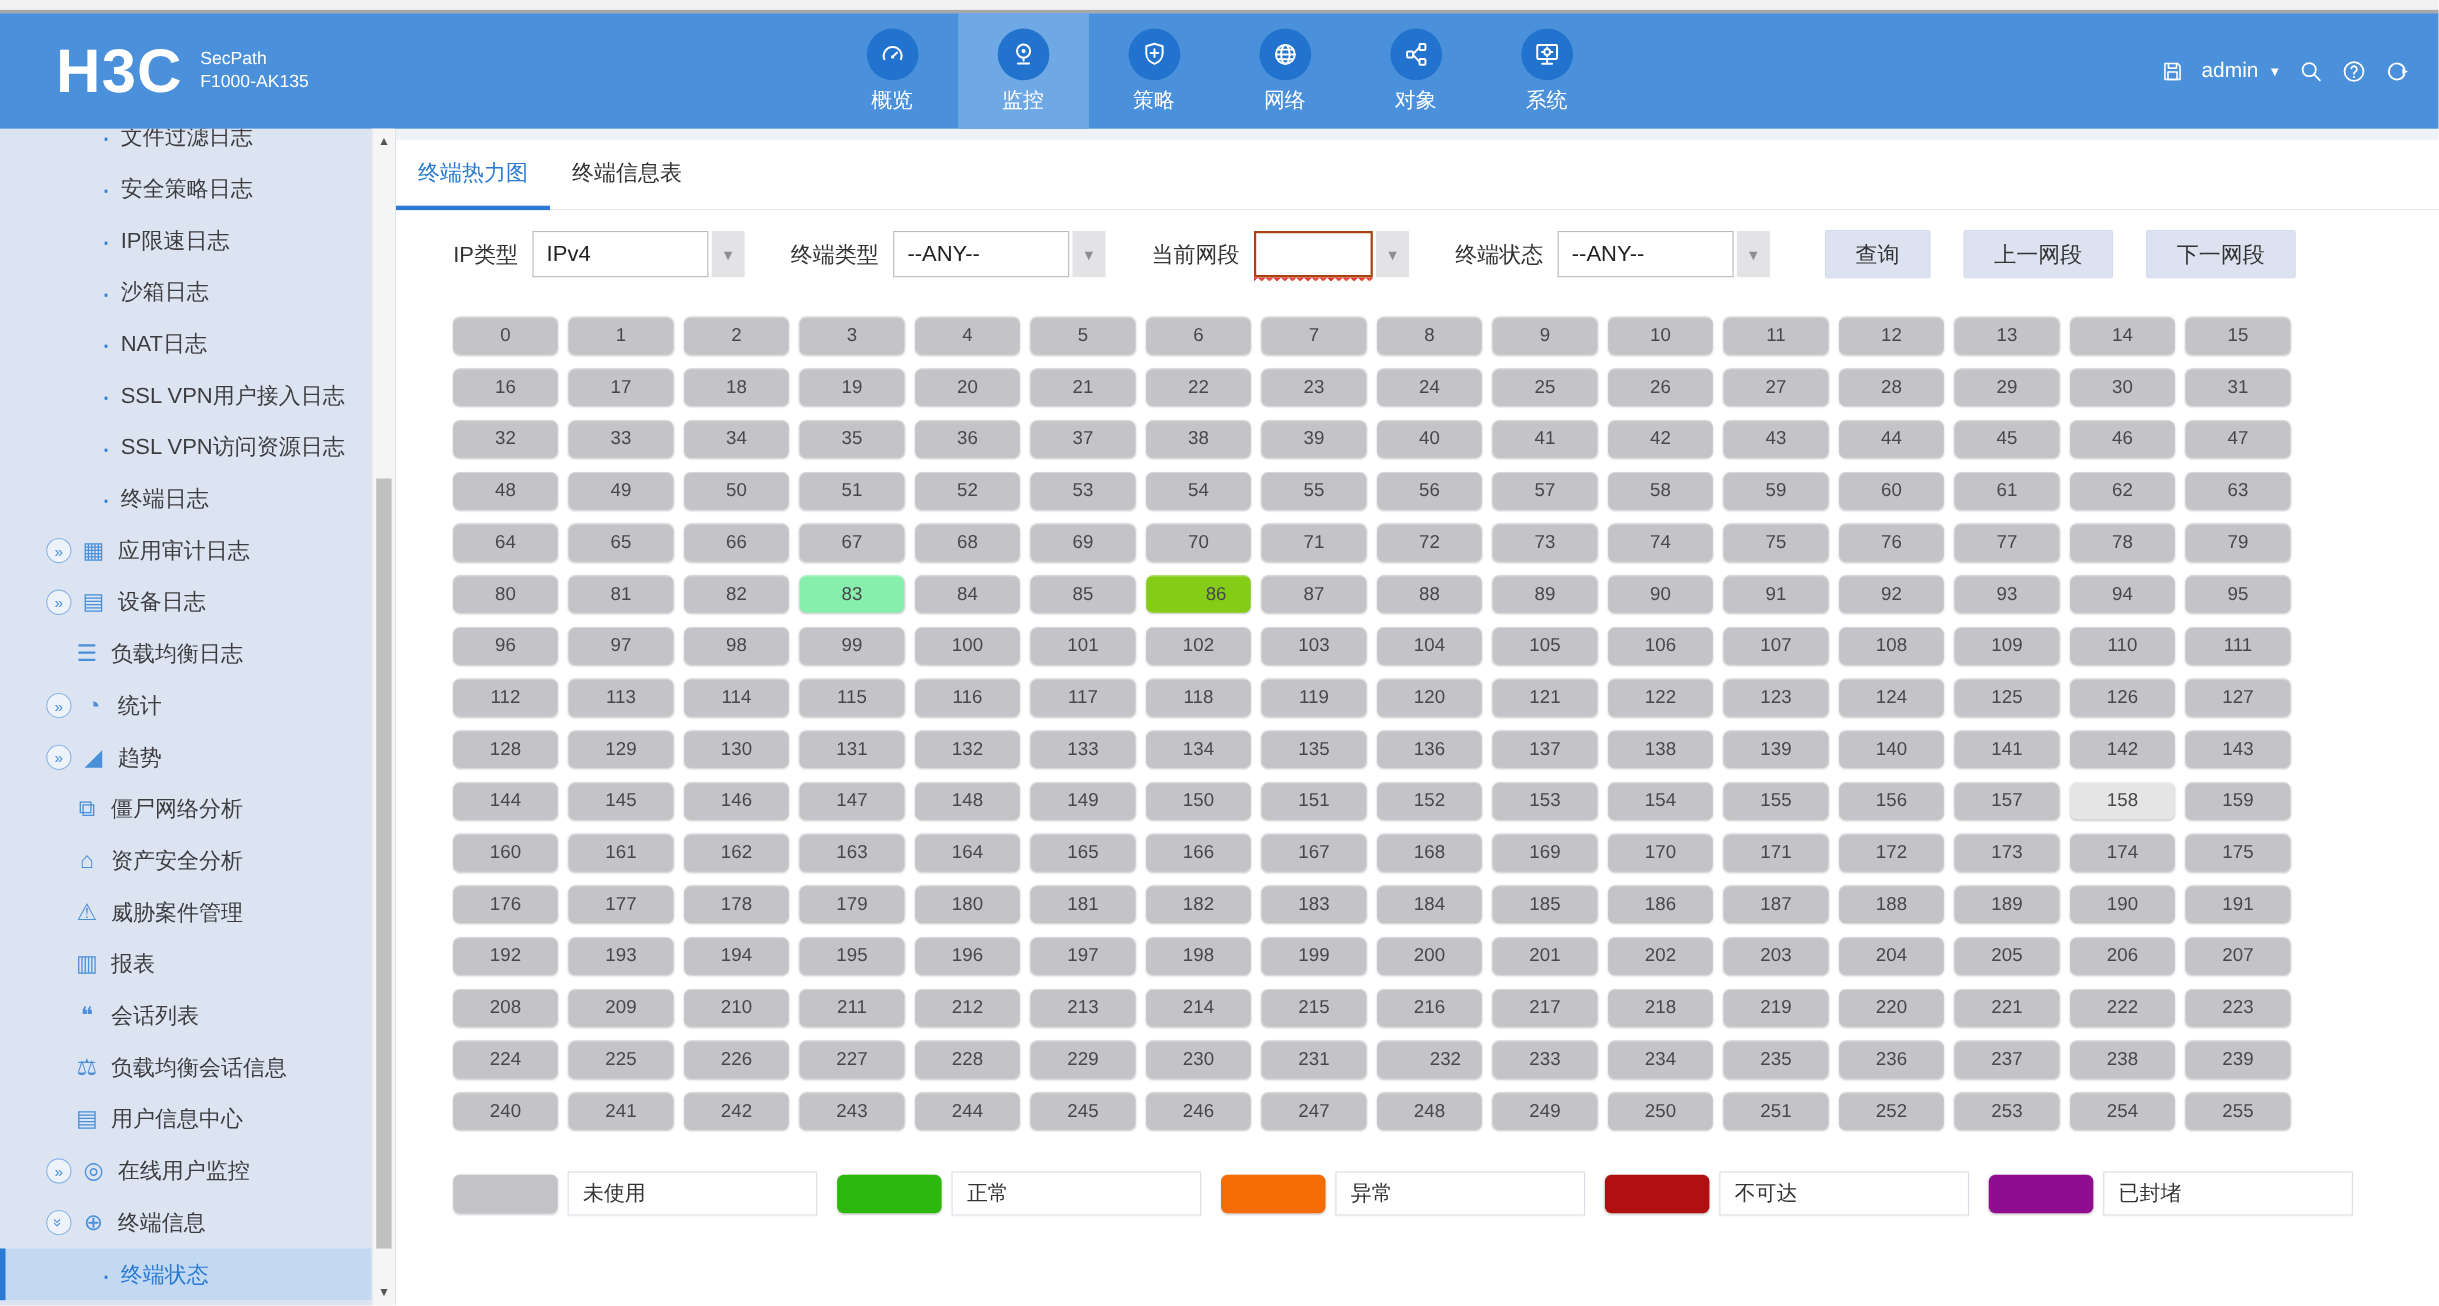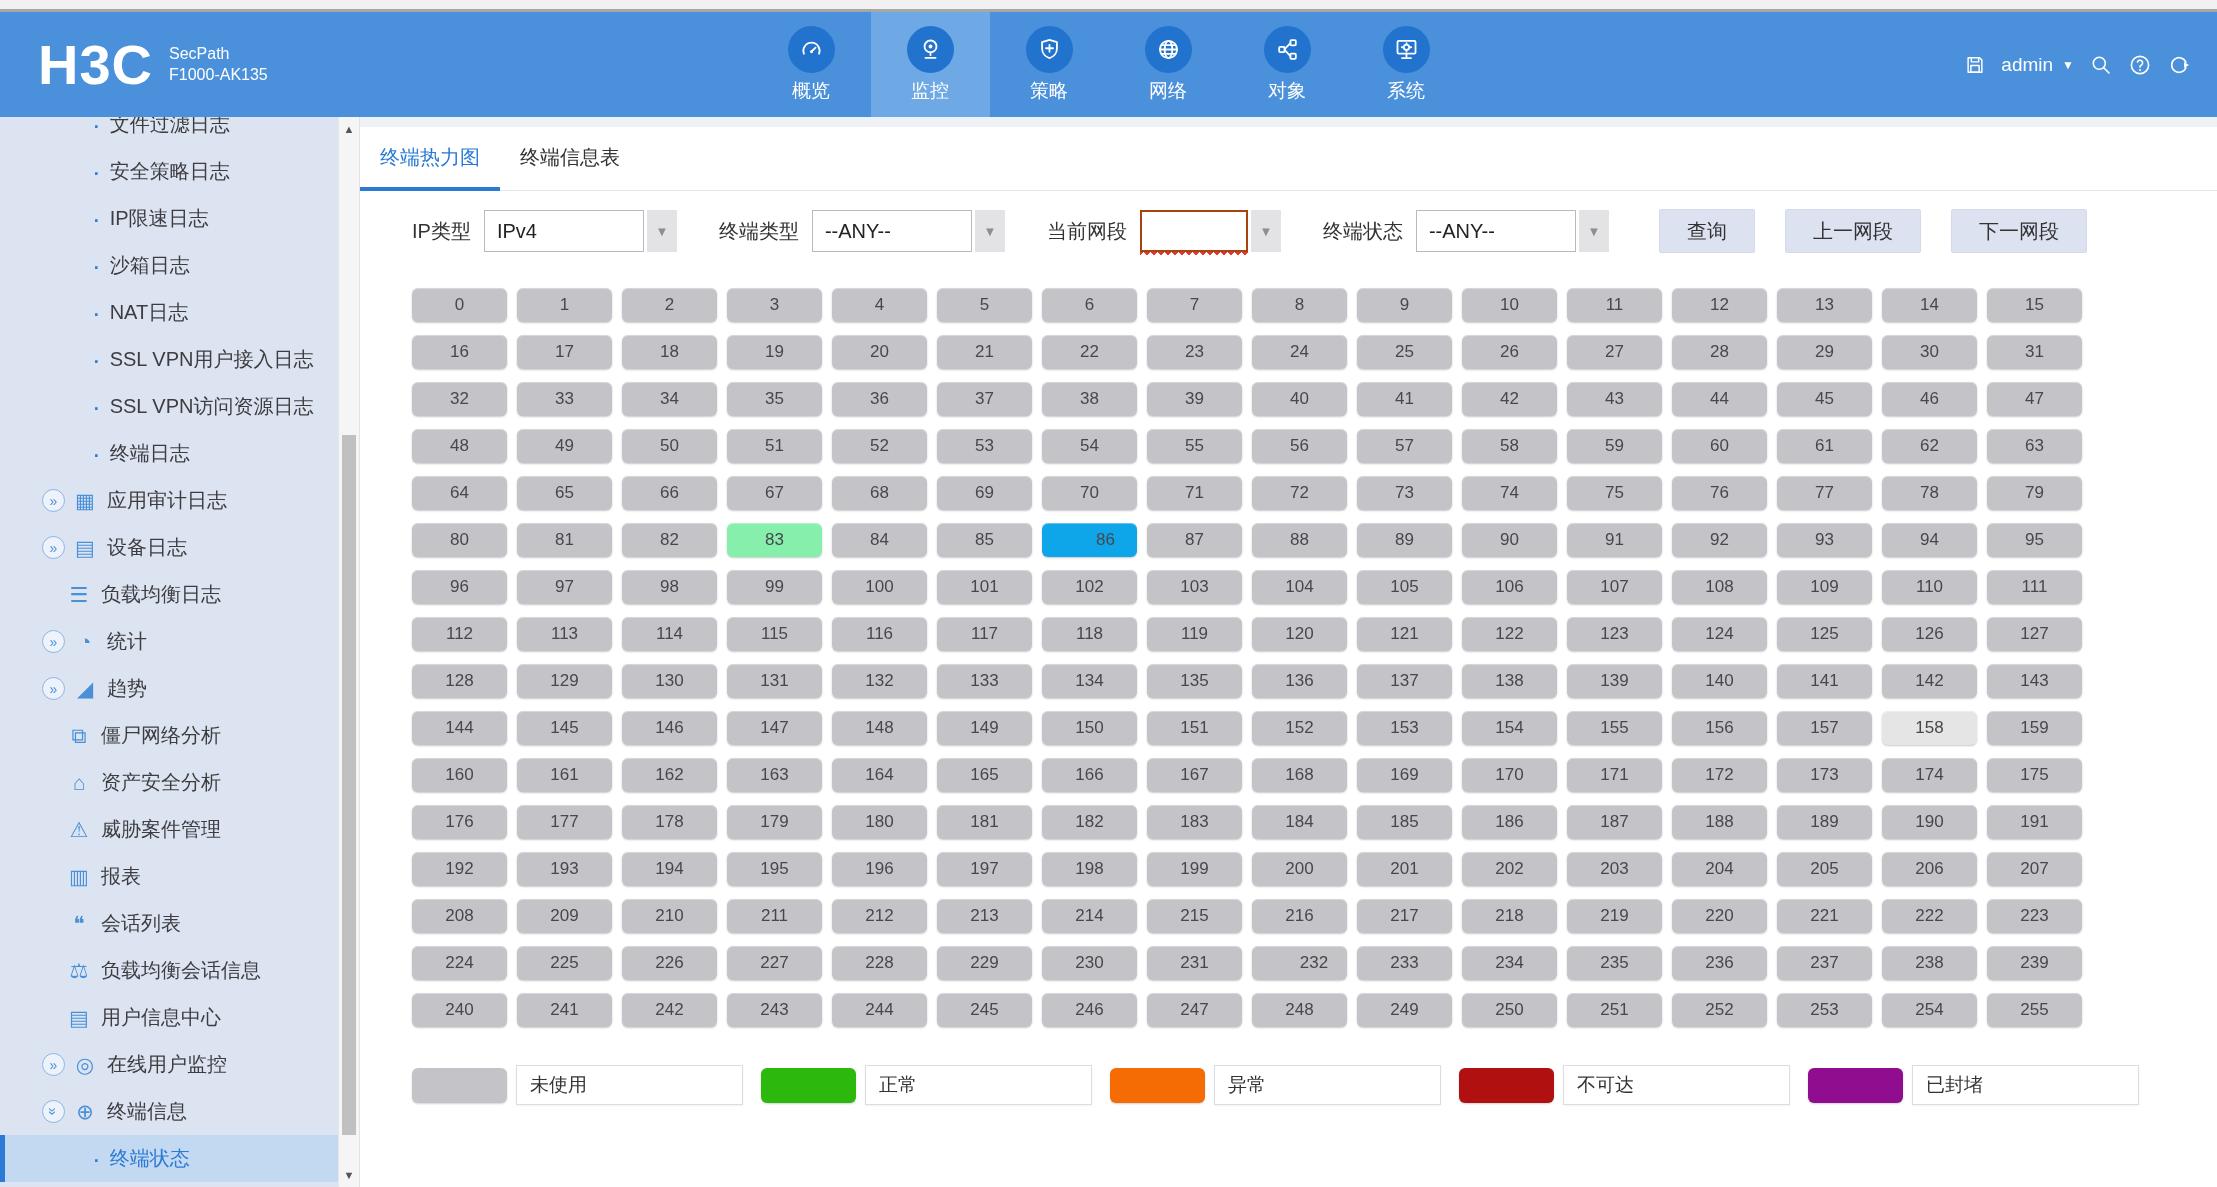--- a/index.html
+++ b/index.html
@@ -4,21 +4,21 @@
 <style>
   html,body{margin:0;padding:0;}
   body{
     width:2217px;height:1187px;overflow:hidden;position:relative;
     font-family:"Liberation Sans","DejaVu Sans",sans-serif;background:#fff;
     -webkit-font-smoothing:antialiased;
   }
   
   .top-strip{height:9px;background:#f1f1f1;border-bottom:3px solid #a7a7a7;}
   
-  .header{height:105px;background:#4b90da;position:relative;display:flex;align-items:center;}
+  .header{height:105px;background:#4b90da;position:relative;display:flex;align-items:center;padding-left:13px;}
   .logo{color:#fff;font-size:56px;font-weight:bold;letter-spacing:1px;margin-left:38px;line-height:1;}
   .product{color:#fff;font-size:16px;margin-left:16px;line-height:1.3;}
   .nav{position:absolute;left:50%;transform:translateX(-50%);top:0;height:105px;display:flex;}
   .nav-item{width:119px;height:105px;display:flex;flex-direction:column;align-items:center;justify-content:center;gap:5px;cursor:pointer;}
   .nav-item.selected{background:#6ea8e5;}
   .nav-circle{width:47px;height:47px;border-radius:50%;background:#2173cd;display:flex;align-items:center;justify-content:center;}
   .nav-label{color:#fff;font-size:19px;}
   .user{position:absolute;right:26px;top:0;height:105px;display:flex;align-items:center;gap:15px;color:#fff;font-size:19px;}
   .user .caret{font-size:12px;margin-left:-6px;}
   .uicon{display:flex;align-items:center;cursor:pointer;}
@@ -407,21 +407,21 @@
         <div class="cell" style="background: rgb(196, 196, 200);">76</div>
         <div class="cell" style="background: rgb(196, 196, 200);">77</div>
         <div class="cell" style="background: rgb(196, 196, 200);">78</div>
         <div class="cell" style="background: rgb(196, 196, 200);">79</div>
         <div class="cell" style="background: rgb(196, 196, 200);">80</div>
         <div class="cell" style="background: rgb(196, 196, 200);">81</div>
         <div class="cell" style="background: rgb(196, 196, 200);">82</div>
         <div class="cell" style="background: #86efac;">83</div>
         <div class="cell" style="background: rgb(196, 196, 200);">84</div>
         <div class="cell" style="background: rgb(196, 196, 200);">85</div>
-        <div class="cell" style="background: #0ea5e9; padding-left: 32px;">86</div>
+        <div class="cell" style="background: #84cc16; padding-left: 32px;">86</div>
         <div class="cell" style="background: rgb(196, 196, 200);">87</div>
         <div class="cell" style="background: rgb(196, 196, 200);">88</div>
         <div class="cell" style="background: rgb(196, 196, 200);">89</div>
         <div class="cell" style="background: rgb(196, 196, 200);">90</div>
         <div class="cell" style="background: rgb(196, 196, 200);">91</div>
         <div class="cell" style="background: rgb(196, 196, 200);">92</div>
         <div class="cell" style="background: rgb(196, 196, 200);">93</div>
         <div class="cell" style="background: rgb(196, 196, 200);">94</div>
         <div class="cell" style="background: rgb(196, 196, 200);">95</div>
         <div class="cell" style="background: rgb(196, 196, 200);">96</div>

